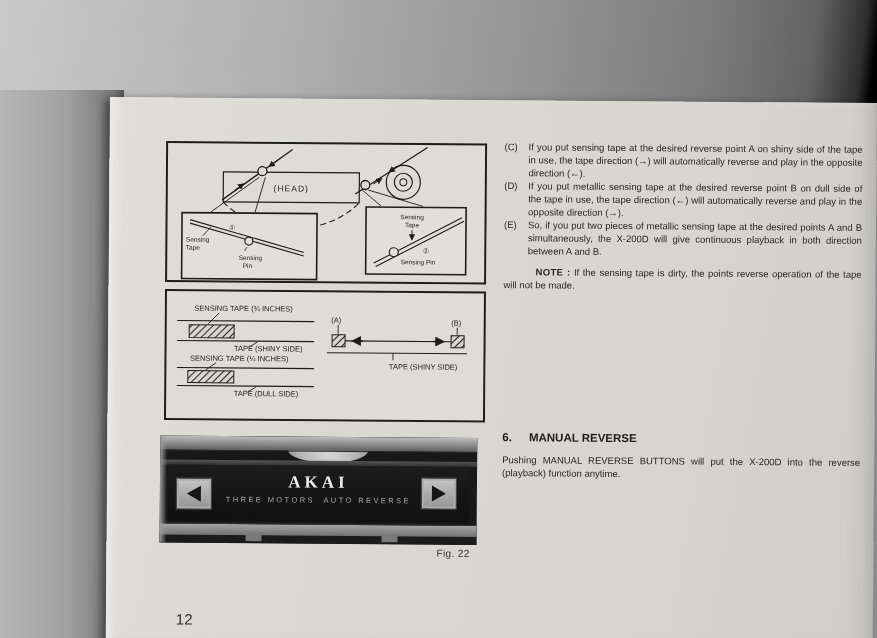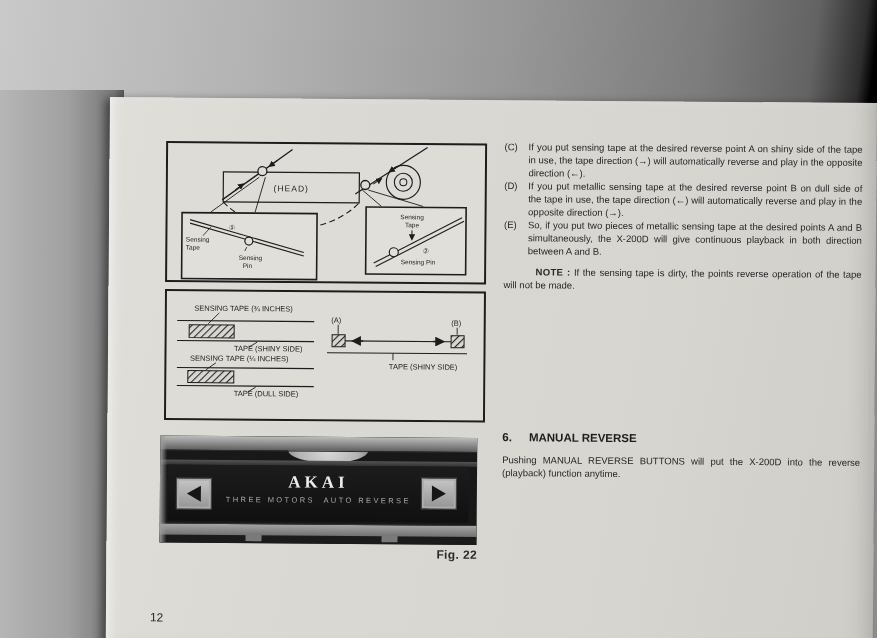--- a/index.html
+++ b/index.html
@@ -37,32 +37,32 @@
   .p-btn-right{right:20px;top:40px;width:34px;height:30px;}
   .tri-left{width:0;height:0;border-top:8px solid transparent;border-bottom:8px solid transparent;border-right:14px solid #161616;}
   .tri-right{width:0;height:0;border-top:8px solid transparent;border-bottom:8px solid transparent;border-left:14px solid #161616;}
   .p-bottombar{position:absolute;left:0;top:87px;width:100%;height:12px;
     background:linear-gradient(#a5a5a5,#6e6e6e);border-top:1px solid #333;}
   .p-base{position:absolute;left:0;top:99px;width:100%;height:8px;background:#1b1b1b;}
   .p-foot{position:absolute;top:-1px;width:16px;height:7px;background:#7a7a7a;}
   .p-foot.f1{left:86px;} .p-foot.f2{left:222px;}
   .p-sidelight{position:absolute;left:0;top:0;width:7px;height:100%;background:linear-gradient(to right,#9b9b9b,rgba(0,0,0,0));}
 
-  .fig-caption{position:absolute;left:330px;top:448px;font-size:12px;font-weight:bold;letter-spacing:.4px;color:#2a2a2a;}
+  .fig-caption{position:absolute;left:330px;top:448px;font-size:10px;font-weight:normal;letter-spacing:.4px;color:#2a2a2a;}
 
   .right-col{position:absolute;left:395px;top:40px;width:358px;font-size:9.5px;line-height:13px;color:#262626;}
   .para{display:flex;}
   .plabel{flex:none;width:24px;}
   .pbody{flex:1;text-align:justify;}
   .note{margin-top:8px;text-align:justify;}
   .note b{letter-spacing:.3px;padding-left:32px;}
   .section-head{margin-top:140px;font-size:11.5px;font-weight:bold;color:#1d1d1d;}
   .section-head .sec-no{display:inline-block;margin-right:17px;}
   .section-body{margin-top:9px;text-align:justify;}
-  .page-num{position:absolute;left:44px;top:513px;font-size:12px;color:#2a2a2a;text-align:center;}
+  .page-num{position:absolute;left:70px;top:513px;font-size:15px;color:#2a2a2a;text-align:center;}
 </style>
 </head>
 <body>
 
 <div class="scan-top"></div>
 <div class="scan-left"></div>
 
 <div class="page">
 
   <svg class="diag-top" viewBox="0 0 322 142">

